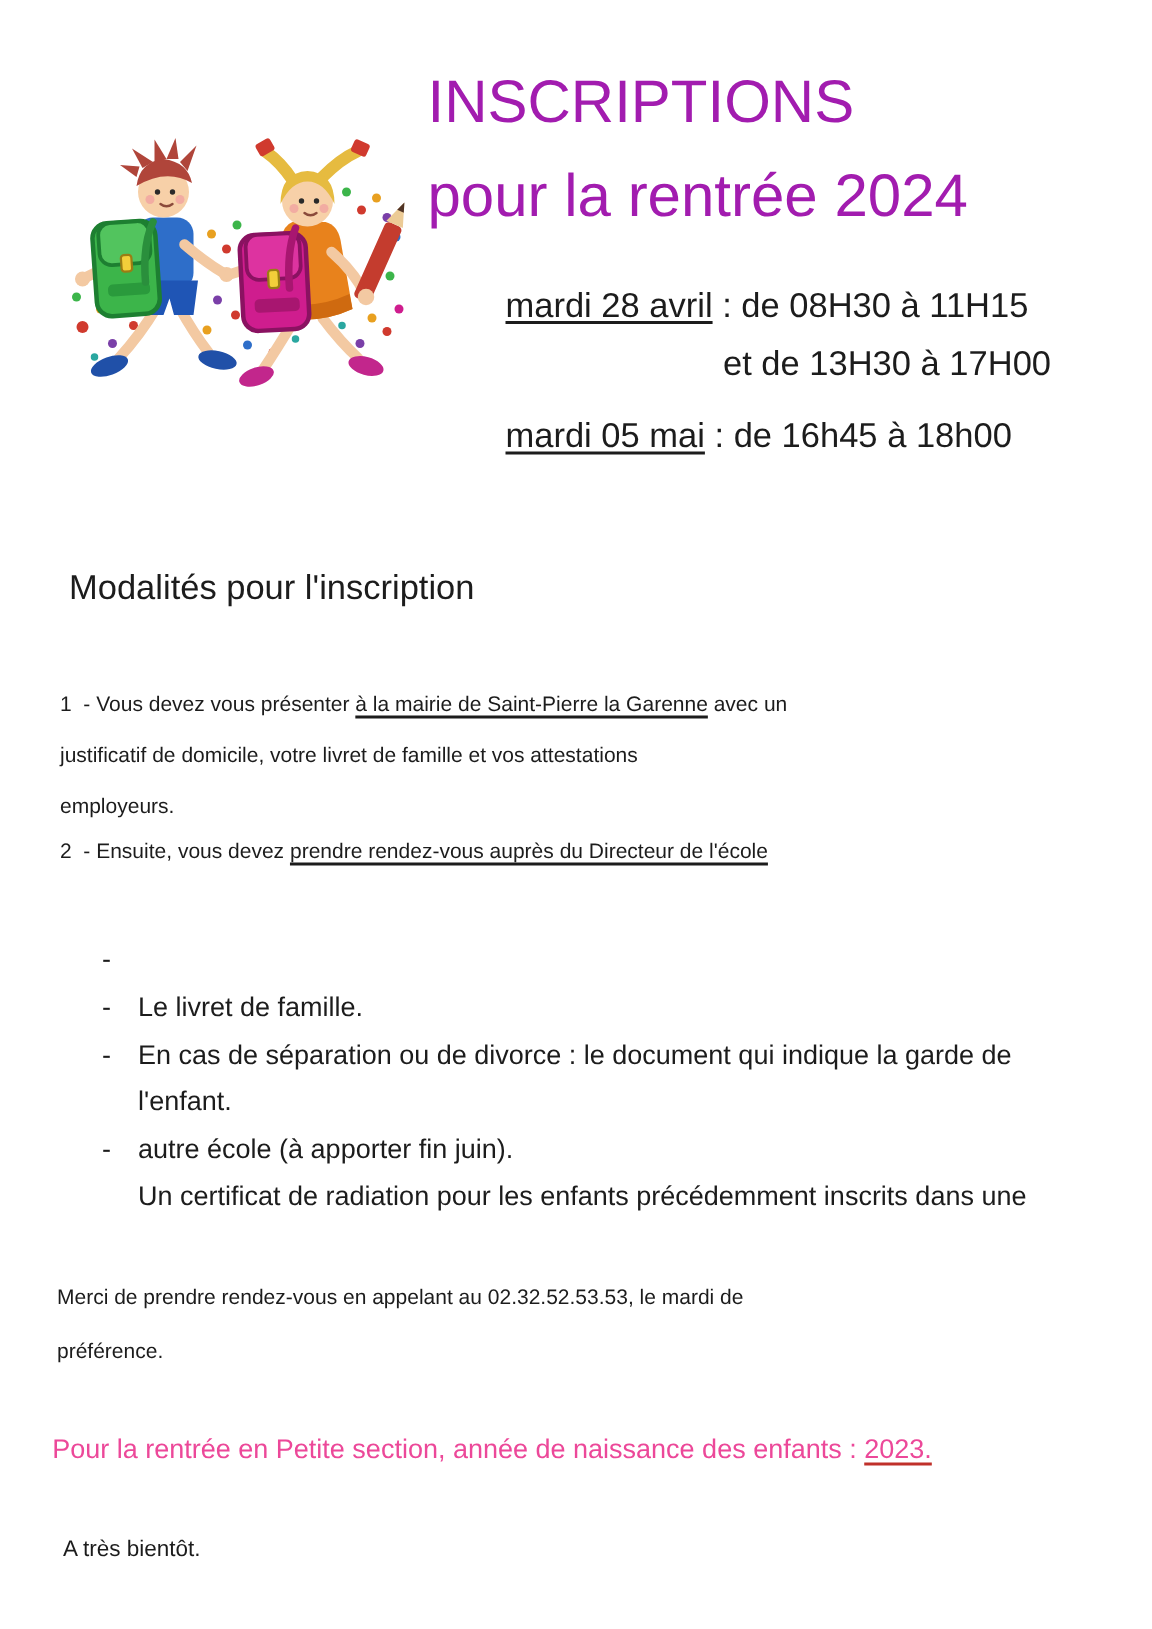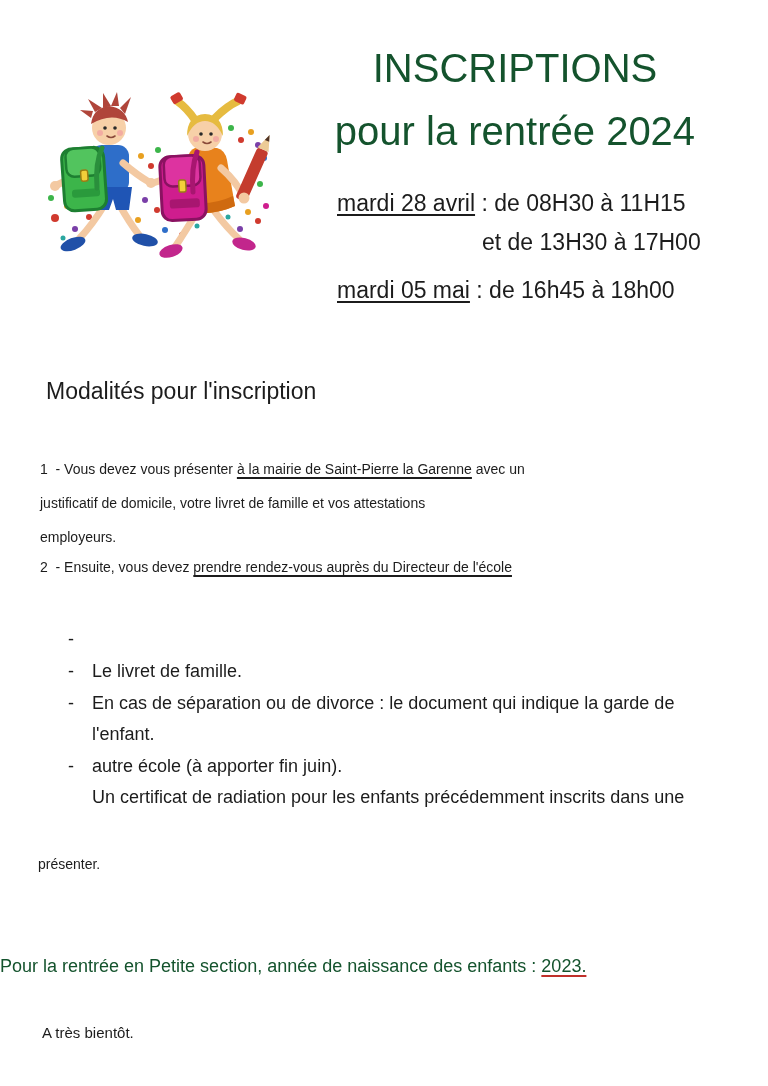--- a/index.html
+++ b/index.html
@@ -4,22 +4,22 @@
 <style>
   *{margin:0;padding:0;box-sizing:border-box}
   html,body{background:#ffffff}
   .page{position:relative;width:768px;height:1086px;background:#ffffff;
         font-family:"Liberation Sans","DejaVu Sans",sans-serif;color:#1c1c1c;overflow:hidden}
   .u{text-decoration:underline;text-underline-offset:3px;text-decoration-thickness:2px}
   .b{font-weight:normal}
 
   .illustration{position:absolute;left:45px;top:88px;width:225px;height:182px}
 
-  .title{position:absolute;left:285px;top:46px;width:460px;text-align:center;
-         font-size:40px;line-height:1.12;color:#14532d}
+  .title{position:absolute;left:285px;top:46px;width:460px;text-align:left;
+         font-size:40px;line-height:1.12;color:#a21caf}
   .title .l2{margin-top:18px}
 
   .sched{position:absolute;font-size:23px;white-space:pre-wrap}
   .s1{left:337px;top:190px}
   .s2{left:482px;top:229px}
   .s3{left:337px;top:277px}
 
   .heading{position:absolute;left:46px;top:378px;font-size:23px;
            text-underline-offset:4px;text-decoration-thickness:2px}
 
@@ -30,22 +30,22 @@
   .step2 .cont{display:block;margin-top:8px}
 
   .docs{position:absolute;left:68px;top:624px;width:695px;list-style:none;
         font-size:18px;line-height:31px}
   .docs li{display:flex;margin-bottom:1px}
   .docs .marker{flex:0 0 24px;width:24px}
   .doc-line{display:block}
 
   .phone{left:38px;top:846px;width:722px;line-height:36px}
 
-  .red-note{position:absolute;left:0;top:956px;width:656px;text-align:left;
-            font-size:18px;color:#14532d;white-space:pre-wrap}
+  .red-note{position:absolute;left:0;top:956px;width:656px;text-align:center;
+            font-size:18px;color:#ec4899;white-space:pre-wrap}
   .red-note .u{text-decoration-color:#c0302a}
 
   .closing{position:absolute;left:42px;top:1024px;font-size:15px}
 </style>
 </head>
 <body>
 
 <div class="page">
 
   <div class="illustration">
@@ -185,19 +185,19 @@
     </li>
     <li>
       <span class="marker">-</span>
       <span class="doc-text">
           <span class="doc-line">autre école (à apporter fin juin).</span>
           <span class="doc-line">Un certificat de radiation pour les enfants précédemment inscrits dans une</span>
         </span>
     </li>
   </ul>
 
-  <p class="para phone"><span class="block">présenter.</span></p>
+  <p class="para phone"><span>Merci de prendre rendez-vous en appelant au 02.32.52.53.53, le mardi de</span><span class="block">préférence.</span></p>
 
   <div class="red-note"><span>Pour la rentrée en Petite section, année de naissance des enfants : </span><span class="u">2023.</span></div>
 
   <div class="closing">A très bientôt.</div>
 
 </div>
 
 </body></html>

